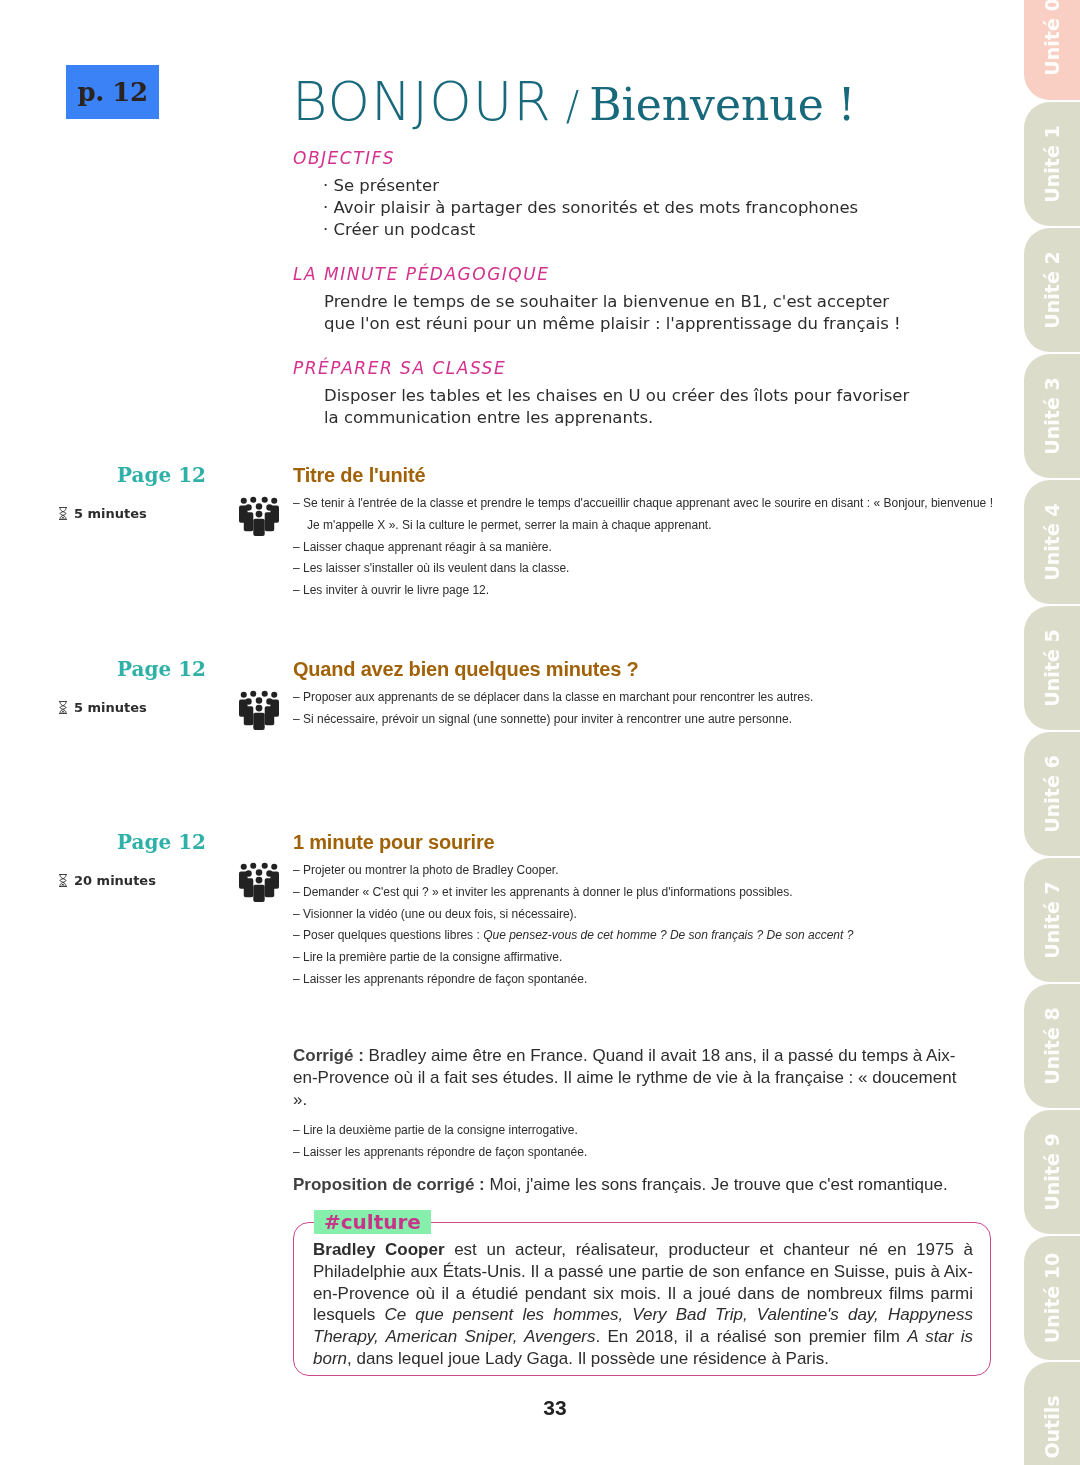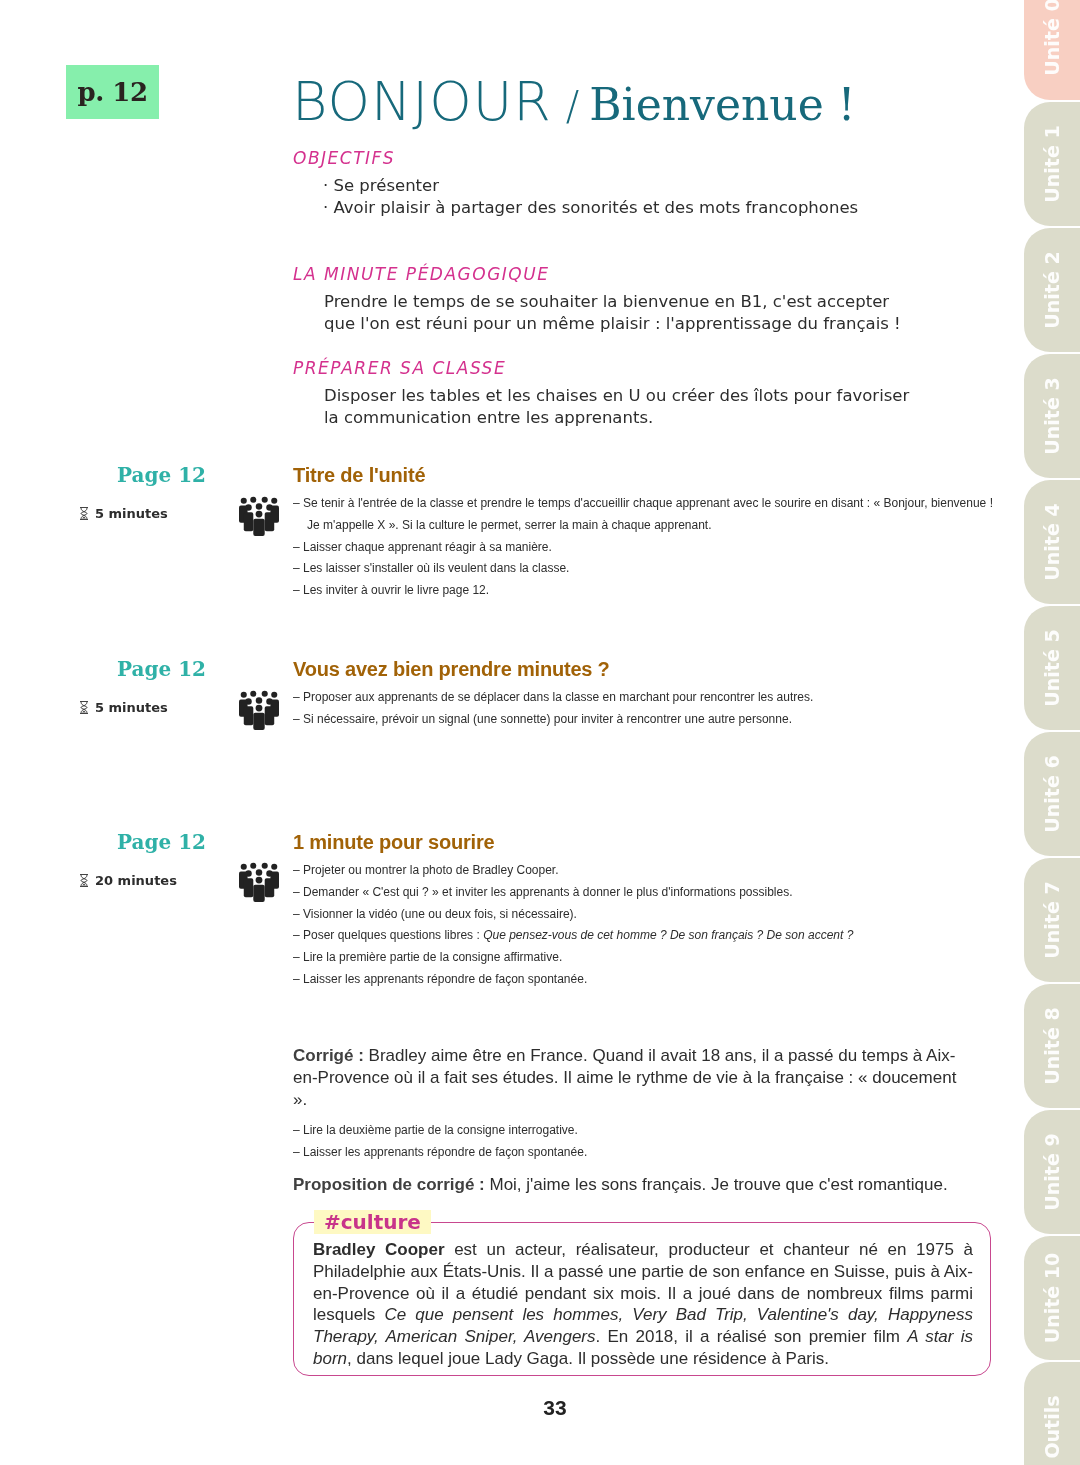--- a/index.html
+++ b/index.html
@@ -4,21 +4,21 @@
 <style>
   html, body { margin: 0; padding: 0; }
   body {
     width: 1080px; height: 1465px; position: relative; overflow: hidden;
     background: #ffffff; color: #2b2b2b;
     font-family: "DejaVu Sans", sans-serif;
   }
   
   .page-badge {
     position: absolute; left: 66px; top: 65px; width: 93px; height: 54px;
-    background: #86efac; display: flex; align-items: center; justify-content: center;
+    background: #3b82f6; display: flex; align-items: center; justify-content: center;
     font-family: "DejaVu Serif", serif; font-weight: bold; font-size: 26px; color: #2a2320;
     letter-spacing: -0.5px;
   }
   
   .title {
     position: absolute; left: 292px; top: 70px; white-space: nowrap; color: #17697b;
   }
   .title .t1 { font-family: "DejaVu Sans", sans-serif; font-weight: 200; font-size: 54px; letter-spacing: 1px; }
   .title .sep { font-family: "DejaVu Sans", sans-serif; font-weight: 200; font-size: 40px; margin: 0 10px 0 14px; }
   .title .t2 { font-family: "DejaVu Serif", serif; font-size: 44px; }
@@ -31,42 +31,42 @@
   .block { position: absolute; }
   .obj-list { left: 323px; top: 175px; }
   .obj-list div::before { content: "· "; }
   .para { left: 324px; width: 600px; }
 
   
   .side-page {
     position: absolute; left: 71px; font-family: "DejaVu Serif", serif; font-weight: bold;
     font-size: 20px; color: #2fb1a7; margin-left: 46px;
   }
-  .side-time { position: absolute; left: 79px; font-size: 13px; font-weight: bold; color: #2d2d2d; display: flex; align-items: center; gap: 6px; }
+  .side-time { position: absolute; left: 58px; font-size: 13px; font-weight: bold; color: #2d2d2d; display: flex; align-items: center; gap: 6px; }
   .hourglass { display: inline-block; width: 10px; height: 13px; }
   .group-icon { position: absolute; left: 235px; width: 48px; height: 40px; }
 
   .act-title {
     position: absolute; left: 293px; font-weight: bold; font-size: 20px; color: #a16207;
     font-family: "Liberation Sans", sans-serif; letter-spacing: -0.2px;
   }
   .act-list { position: absolute; left: 293px; width: 700px; font-family: "Liberation Sans", sans-serif; font-size: 12px; line-height: 21.8px; color: #2d2d2d; }
   .act-list .li { padding-left: 14px; text-indent: -14px; text-align: justify; }
   .act-list .li::before { content: "– "; }
   .act-list i { font-style: italic; }
   .answer { position: absolute; left: 293px; width: 700px; font-family: "Liberation Sans", sans-serif; font-size: 17px; line-height: 21.8px; color: #2d2d2d; }
   .answer .lbl { color: #404040; font-weight: bold; }
 
   
   .culture {
     position: absolute; left: 293px; top: 1222px; width: 698px; height: 154px;
     border: 1.5px solid #c8488f; border-radius: 16px; box-sizing: border-box;
   }
   .culture-tag {
-    position: absolute; left: 20px; top: -13px; background: #fef9c3; padding: 0 10px 0 10px;
+    position: absolute; left: 20px; top: -13px; background: #86efac; padding: 0 10px 0 10px;
     color: #c8348a; font-weight: bold; font-size: 20px; line-height: 24px;
     font-family: "DejaVu Sans", sans-serif;
   }
   .culture-body {
     position: absolute; left: 19px; top: 16px; width: 660px;
     font-family: "Liberation Sans", sans-serif; font-size: 17px; line-height: 21.8px; color: #2d2d2d; text-align: justify;
   }
   .culture-body b { font-weight: bold; }
 
   .page-num { position: absolute; left: 0; width: 1110px; top: 1396px; text-align: center; font-weight: bold; font-size: 21px; color: #222; font-family: "Liberation Sans", sans-serif; }
@@ -89,20 +89,21 @@
 <div class="page-badge">p. 12</div>
 
 <div class="title">
   <span class="t1">BONJOUR</span><span class="sep">/</span><span class="t2">Bienvenue !</span>
 </div>
 
 <div class="sec-head" style="top:148px">OBJECTIFS</div>
 <div class="block body-text obj-list">
   <div>Se présenter</div>
   <div>Avoir plaisir à partager des sonorités et des mots francophones</div>
+  <div>Créer un podcast</div>
 </div>
 
 <div class="sec-head" style="top:264px">LA MINUTE PÉDAGOGIQUE</div>
 <div class="block body-text para" style="top:291px">
   <div>Prendre le temps de se souhaiter la bienvenue en B1, c'est accepter</div>
   <div>que l'on est réuni pour un même plaisir : l'apprentissage du français !</div>
 </div>
 
 <div class="sec-head" style="top:358px">PRÉPARER SA CLASSE</div>
 <div class="block body-text para" style="top:385px">
@@ -155,21 +156,21 @@
 <div class="side-page" style="top:657px">Page 12</div>
 <div class="side-time" style="top:700px">
   <svg class="hourglass" viewBox="0 0 10 13">
       <use href="#hg"></use>
     </svg>
   <span>5 minutes</span>
 </div>
 <svg class="group-icon" style="top:690px" viewBox="0 0 48 42" fill="#222">
     <use href="#grp"></use>
   </svg>
-<div class="act-title" style="top:658px">Vous avez bien prendre minutes ?</div>
+<div class="act-title" style="top:658px">Quand avez bien quelques minutes ?</div>
 <div class="act-list" style="top:687px">
   <div class="li">Proposer aux apprenants de se déplacer dans la classe en marchant pour rencontrer les autres.</div>
   <div class="li">Si nécessaire, prévoir un signal (une sonnette) pour inviter à rencontrer une autre personne.</div>
 </div>
 
 <div class="side-page" style="top:830px">Page 12</div>
 <div class="side-time" style="top:873px">
   <svg class="hourglass" viewBox="0 0 10 13">
       <use href="#hg"></use>
     </svg>

